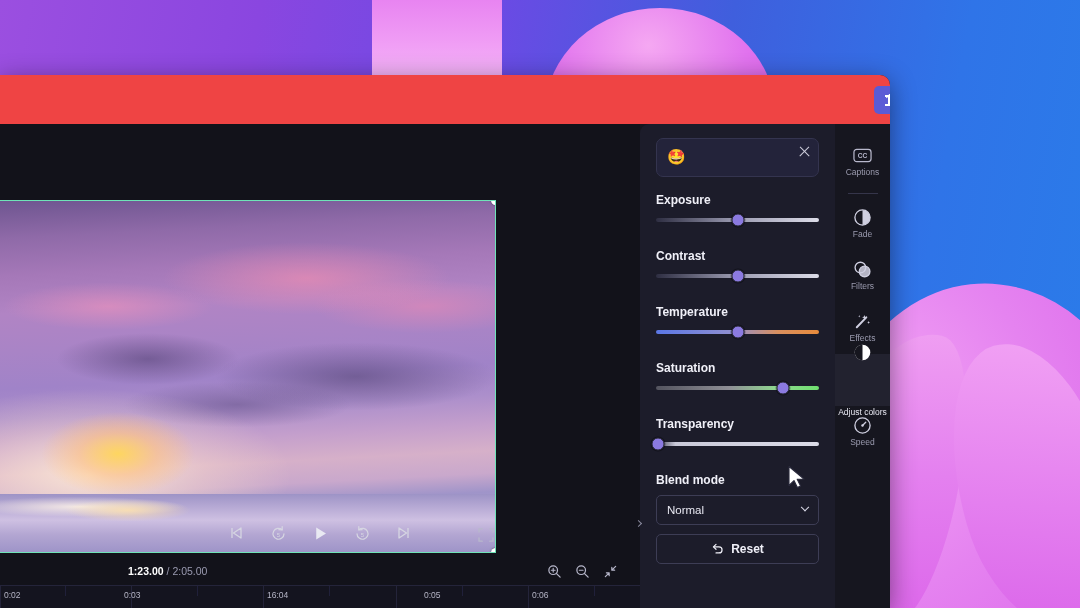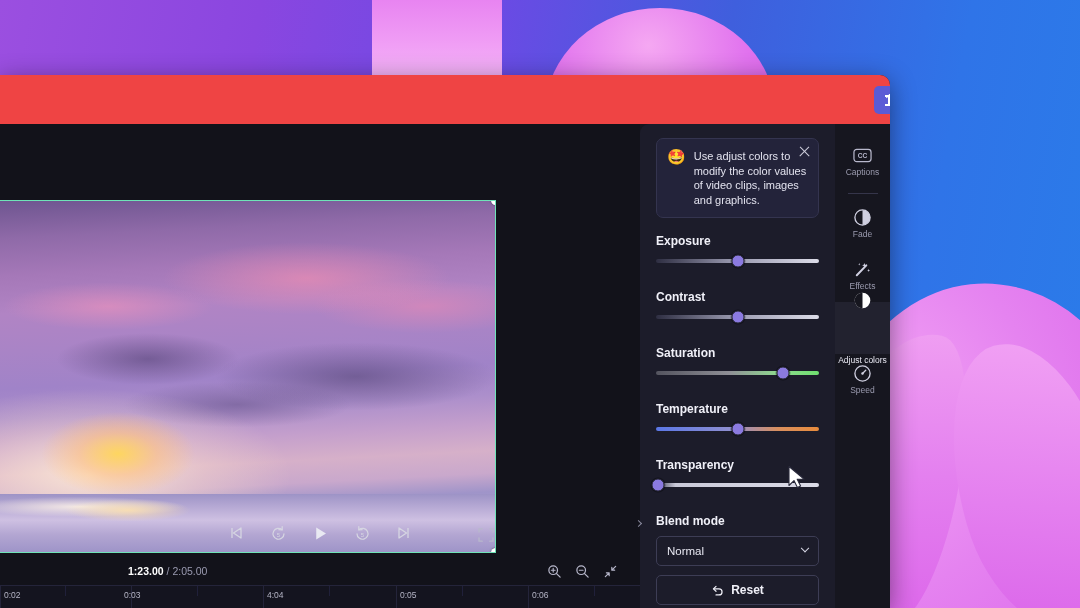--- a/index.html
+++ b/index.html
@@ -423,49 +423,48 @@
               <path d="M16 12v3.2h-3.2"></path>
           </g>
         </svg>
       </div>
     </div>
 
     <div id="properties-panel">
 
       <div id="tooltip-card">
         <div id="tooltip-emoji">🤩</div>
-        <div id="tooltip-text">Use adjust colors to modify the color values of video clips, images and graphics.</div>
         <div id="tooltip-close"></div>
       </div>
 
       <div class="control-group">
         <span class="control-label">Exposure</span>
         <div class="slider-track" id="track-exposure">
           <div class="slider-thumb" style="left:50%"></div>
         </div>
       </div>
 
       <div class="control-group">
         <span class="control-label">Contrast</span>
         <div class="slider-track" id="track-contrast">
           <div class="slider-thumb" style="left:50%"></div>
         </div>
       </div>
 
       <div class="control-group">
+        <span class="control-label">Temperature</span>
+        <div class="slider-track" id="track-temperature">
+          <div class="slider-thumb" style="left:50%"></div>
+        </div>
+      </div>
+
+      <div class="control-group">
         <span class="control-label">Saturation</span>
         <div class="slider-track" id="track-saturation">
           <div class="slider-thumb" style="left:78%"></div>
-        </div>
-      </div>
-
-      <div class="control-group">
-        <span class="control-label">Temperature</span>
-        <div class="slider-track" id="track-temperature">
-          <div class="slider-thumb" style="left:50%"></div>
         </div>
       </div>
 
       <div class="control-group">
         <span class="control-label">Transparency</span>
         <div class="slider-track" id="track-transparency">
           <div class="slider-thumb" style="left:1%"></div>
         </div>
       </div>
 
@@ -505,20 +504,29 @@
       <div class="rail-item">
         <span class="rail-icon">
           <svg width="19" height="19" viewBox="0 0 20 20">
             <circle cx="10" cy="10" r="8" stroke="#cfcfe0" stroke-width="1.4" fill="none"></circle>
             <path d="M10 2a8 8 0 0 1 0 16z" fill="#cfcfe0"></path>
           </svg>
         </span>
         <span class="rail-label">Fade</span>
       </div>
 
+      <div class="rail-item">
+        <span class="rail-icon">
+          <svg width="19" height="19" viewBox="0 0 20 20">
+            <circle cx="7.8" cy="8" r="5.6" stroke="#cfcfe0" stroke-width="1.4" fill="none"></circle>
+            <circle cx="12.2" cy="12" r="5.6" stroke="#cfcfe0" stroke-width="1.4" fill="#cfcfe0" fill-opacity="0.85"></circle>
+          </svg>
+        </span>
+        <span class="rail-label">Filters</span>
+      </div>
 
       <div class="rail-item">
         <span class="rail-icon">
           <svg width="19" height="19" viewBox="0 0 20 20">
             <path d="M4 16L14 5.6" stroke="#cfcfe0" stroke-width="2.1" stroke-linecap="round"></path>
             <path d="M12 3.2l.7 1.7 1.7.7-1.7.7-.7 1.7-.7-1.7L9.6 5.6l1.7-.7z" fill="#cfcfe0"></path>
             <path d="M16.4 9.4l.45 1.1 1.1.45-1.1.45-.45 1.1-.45-1.1-1.1-.45 1.1-.45z" fill="#cfcfe0"></path>
             <path d="M6.6 3.2l.35.9.9.35-.9.35-.35.9-.35-.9L5.35 4.45l.9-.35z" fill="#cfcfe0"></path>
           </svg>
         </span>
@@ -583,22 +591,22 @@
         <div class="ruler-tick minor" style="left:197px"></div>
         <div class="ruler-tick" style="left:263px"></div>
         <div class="ruler-tick minor" style="left:329px"></div>
         <div class="ruler-tick" style="left:396px"></div>
         <div class="ruler-tick minor" style="left:462px"></div>
         <div class="ruler-tick" style="left:528px"></div>
         <div class="ruler-tick minor" style="left:594px"></div>
 
         <span class="ruler-label" style="left:0px">0:02</span>
         <span class="ruler-label" style="left:120px">0:03</span>
-        <span class="ruler-label" style="left:263px">4:04</span>
-        <span class="ruler-label" style="left:396px">0:05</span>
+        <span class="ruler-label" style="left:263px">16:04</span>
+        <span class="ruler-label" style="left:420px">0:05</span>
         <span class="ruler-label" style="left:528px">0:06</span>
       </div>
 
     </div>
 
     <div id="mouse-cursor">
       <svg width="20" height="26" viewBox="0 0 20 26">
         <path d="M2 1.5L2 20.5 7 15.6 10.4 22.6 13.6 21 10.2 14.2 17 14z" fill="#ffffff" stroke="#2a2a3c" stroke-width="1.1" stroke-linejoin="round"></path>
       </svg>
     </div>

